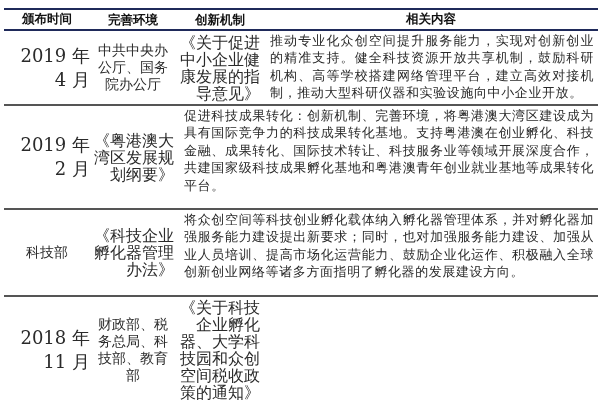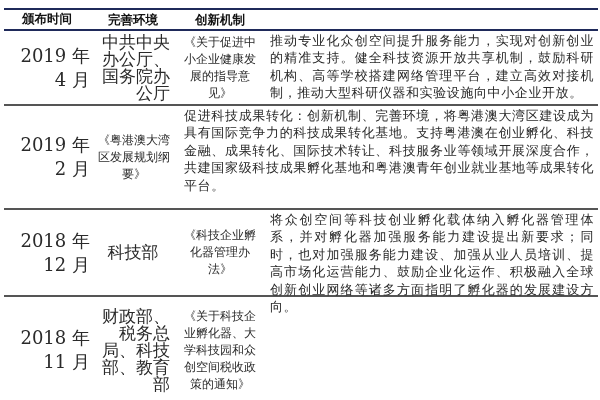--- a/index.html
+++ b/index.html
@@ -3,50 +3,50 @@
 <meta charset="utf-8">
 <style>
   html, body { margin:0; padding:0; background:#ffffff; }
   body { width:600px; height:400px; overflow:hidden; position:relative;
          font-family:"DejaVu Serif", "Liberation Serif", serif; color:#2a2a2a; }
   .tbl { position:absolute; left:4px; top:8px; width:594px; }
   .hdr { display:flex; height:19px; border-top:2px solid #1f2a5a; border-bottom:2px solid #1f2a5a; align-items:center; }
   .hdr div { font-weight:bold; font-size:12.5px; text-align:center; color:#111; }
   .row { display:flex; border-bottom:2px solid #555; }
   .c1 { width:86px; flex:none; display:flex; align-items:center; justify-content:center; text-align:right; font-size:18px; }
-  .c2 { width:86px; flex:none; display:flex; align-items:center; justify-content:center; text-align:right; font-size:17px; line-height:17px; padding:0 6px; box-sizing:border-box; }
-  .c3 { width:88px; flex:none; display:flex; align-items:center; justify-content:center; text-align:center; font-size:12px; line-height:17px; padding:0 4px; box-sizing:border-box; }
+  .c2 { width:86px; flex:none; display:flex; align-items:center; justify-content:center; text-align:center; font-size:14px; line-height:17px; padding:0 6px; box-sizing:border-box; }
+  .c3 { width:88px; flex:none; display:flex; align-items:center; justify-content:center; text-align:right; font-size:16px; line-height:17px; padding:0 4px; box-sizing:border-box; }
   .c4 { flex:1; font-size:13px; line-height:17.4px; padding:1px 4px 15px 6px; text-align:justify; letter-spacing:0.6px; }
   .r1 { height:73px; } .r2 { height:102px; } .r3 { height:85px; } .r4 { height:106px; }
 </style>
 </head>
 <body>
 
 <div class="tbl">
   <div class="hdr">
     <div class="c1">颁布时间</div>
     <div class="c2">完善环境</div>
     <div class="c3">创新机制</div>
+    <div style="flex:1">相关内容</div>
   </div>
 
   <div class="row r1">
     <div class="c1">2019 年 4 月</div>
     <div class="c2">中共中央办公厅、国务院办公厅</div>
     <div class="c3">《关于促进中小企业健康发展的指导意见》</div>
     <div class="c4">推动专业化众创空间提升服务能力，实现对创新创业的精准支持。健全科技资源开放共享机制，鼓励科研机构、高等学校搭建网络管理平台，建立高效对接机制，推动大型科研仪器和实验设施向中小企业开放。</div>
   </div>
 
   <div class="row r2">
     <div class="c1">2019 年 2 月</div>
     <div class="c3">《粤港澳大湾区发展规划纲要》</div>
     <div class="c4">促进科技成果转化：创新机制、完善环境，将粤港澳大湾区建设成为具有国际竞争力的科技成果转化基地。支持粤港澳在创业孵化、科技金融、成果转化、国际技术转让、科技服务业等领域开展深度合作，共建国家级科技成果孵化基地和粤港澳青年创业就业基地等成果转化平台。</div>
   </div>
 
   <div class="row r3">
-    <div class="c1">2018 年 12 月</div>
     <div class="c2">科技部</div>
     <div class="c3">《科技企业孵化器管理办法》</div>
     <div class="c4">将众创空间等科技创业孵化载体纳入孵化器管理体系，并对孵化器加强服务能力建设提出新要求；同时，也对加强服务能力建设、加强从业人员培训、提高市场化运营能力、鼓励企业化运作、积极融入全球创新创业网络等诸多方面指明了孵化器的发展建设方向。</div>
   </div>
 
   <div class="row r4">
     <div class="c1">2018 年 11 月</div>
     <div class="c2">财政部、税务总局、科技部、教育部</div>
     <div class="c3">《关于科技企业孵化器、大学科技园和众创空间税收政策的通知》</div>
   </div>

